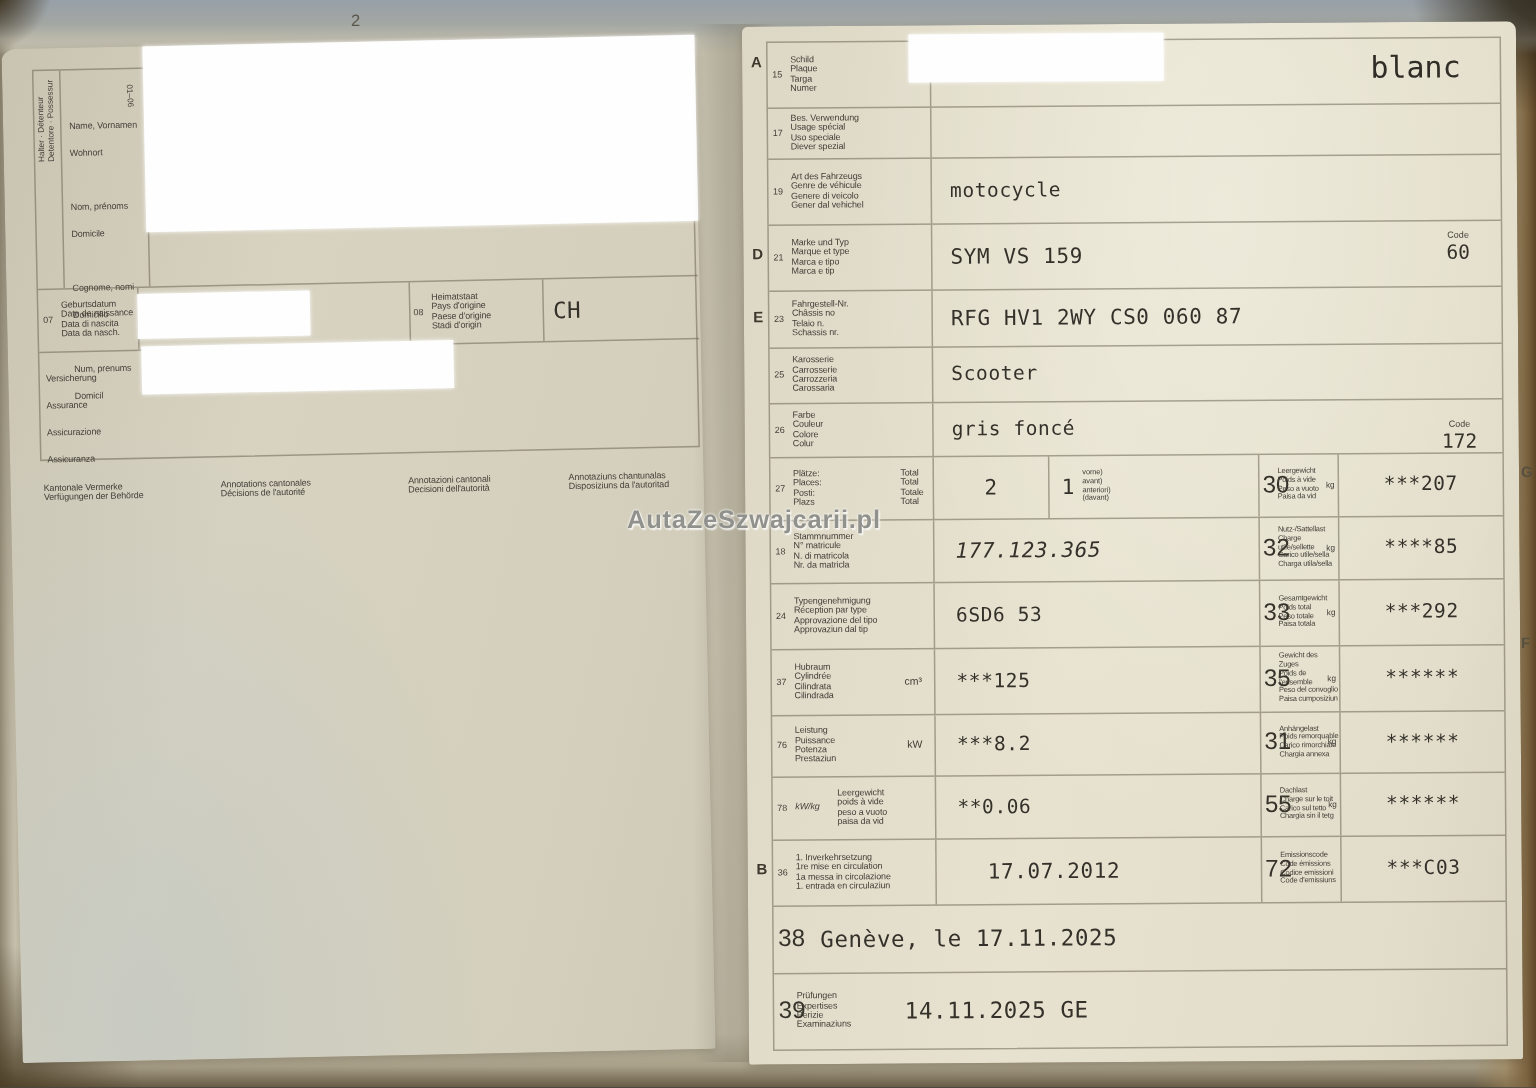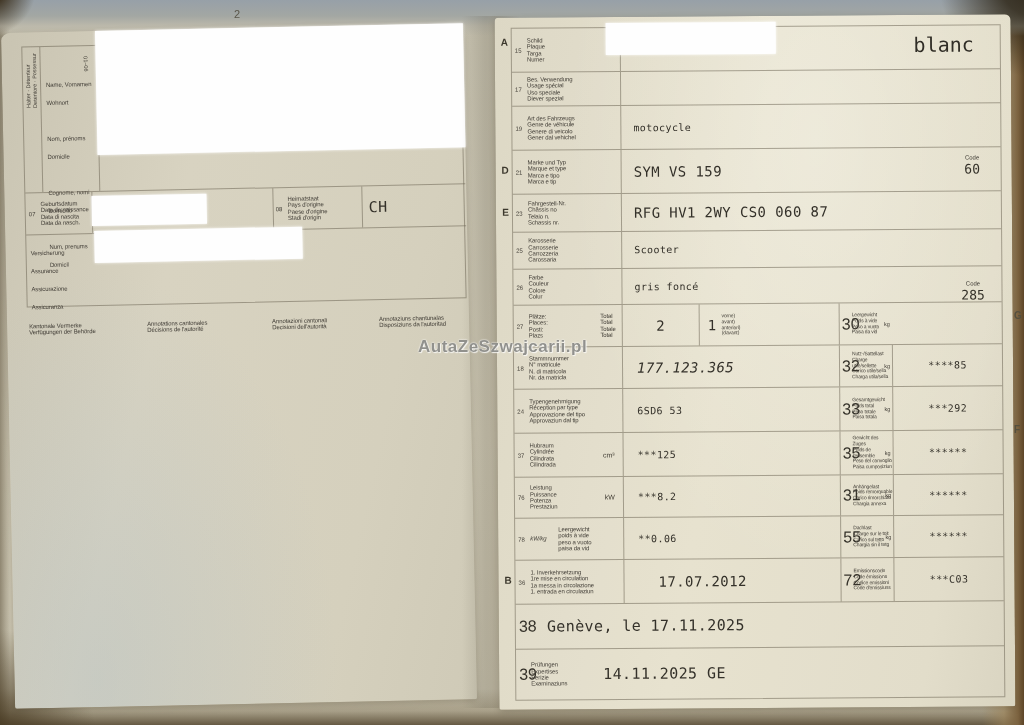--- a/index.html
+++ b/index.html
@@ -35,21 +35,21 @@
       radial-gradient(ellipse at 62% 18%, rgba(255,255,248,.30) 0, rgba(255,255,248,0) 55%),
       linear-gradient(100deg,#ddd8c5 0,#e7e2cf 45%,#e2ddc9 85%,#d9d4c0 100%);
     border-radius:4px 6px 2px 2px;
     transform:rotate(-0.4deg);
     box-shadow:0 2px 6px rgba(60,50,30,.25);
   }
   .gutter{position:absolute;left:462px;top:16px;width:58px;height:692px;
     background:linear-gradient(90deg, rgba(90,85,70,0) 0, rgba(95,90,74,.22) 40%, rgba(120,112,92,.30) 58%, rgba(90,85,70,0) 100%);}
   .lbl{font-size:6px;line-height:6.4px;letter-spacing:-.1px;color:var(--lab);white-space:pre-line;}
   .num{font-size:6px;color:var(--lab);}
-  .val{font-family:"DejaVu Sans Mono","Liberation Mono",monospace;font-size:10px;color:#34312a;letter-spacing:.4px;white-space:nowrap;}
+  .val{font-family:"DejaVu Sans Mono","Liberation Mono",monospace;font-size:13px;color:#34312a;letter-spacing:.4px;white-space:nowrap;}
   .mletter{position:absolute;left:-13px;width:11px;text-align:center;font-weight:bold;font-size:10px;color:#3c382d;}
   .redact{position:absolute;background:#fefefe;box-shadow:0 0 3px rgba(255,255,255,.95);z-index:5;}
 
   
   .lp-table{position:absolute;left:20px;top:14px;width:440px;height:261px;
     border:1px solid var(--ln);box-sizing:border-box;}
   .lp-sidebar{position:absolute;left:0;top:0;width:18px;height:145px;border-right:1px solid var(--ln);box-sizing:border-box;}
   .lp-sidebar span{position:absolute;left:2px;top:6px;writing-mode:vertical-rl;transform:rotate(180deg);
     font-size:5.5px;line-height:6.5px;color:var(--lab);white-space:pre-line;letter-spacing:0;}
   .lp-labelcol{position:absolute;left:18px;top:0;width:57px;height:145px;border-right:1px solid var(--ln);box-sizing:border-box;padding:26px 0 0 5px;}
@@ -254,21 +254,21 @@
           <span class="lbl">Karosserie
 Carrosserie
 Carrozzeria
 Carossaria</span>
         </div>
         <div class="c vc">
           <span class="val">Scooter</span>
         </div>
         <div class="c cc">
           <span class="clbl">Code</span>
-          <span class="cval">285</span>
+          <span class="cval">172</span>
         </div>
       </div>
 
       <div class="rrow" style="height:36px;">
         <div class="c lc">
           <span class="rnum">26</span>
           <span class="lbl">Farbe
 Couleur
 Colore
 Colur</span>
@@ -301,20 +301,23 @@
 (davant)</span>
         </div>
         <div class="c rlc">
           <span class="rnum">30</span>
           <span class="lbl">Leergewicht
 Poids à vide
 Peso a vuoto
 Paisa da vid</span>
           <span class="kg">kg</span>
         </div>
+        <div class="c rvc">
+          <span class="val">***207</span>
+        </div>
       </div>
 
       <div class="rrow" style="height:42px;">
         <div class="c lc">
           <span class="rnum">18</span>
           <span class="lbl">Stammnummer
 N° matricule
 N. di matricola
 Nr. da matricla</span>
         </div>

